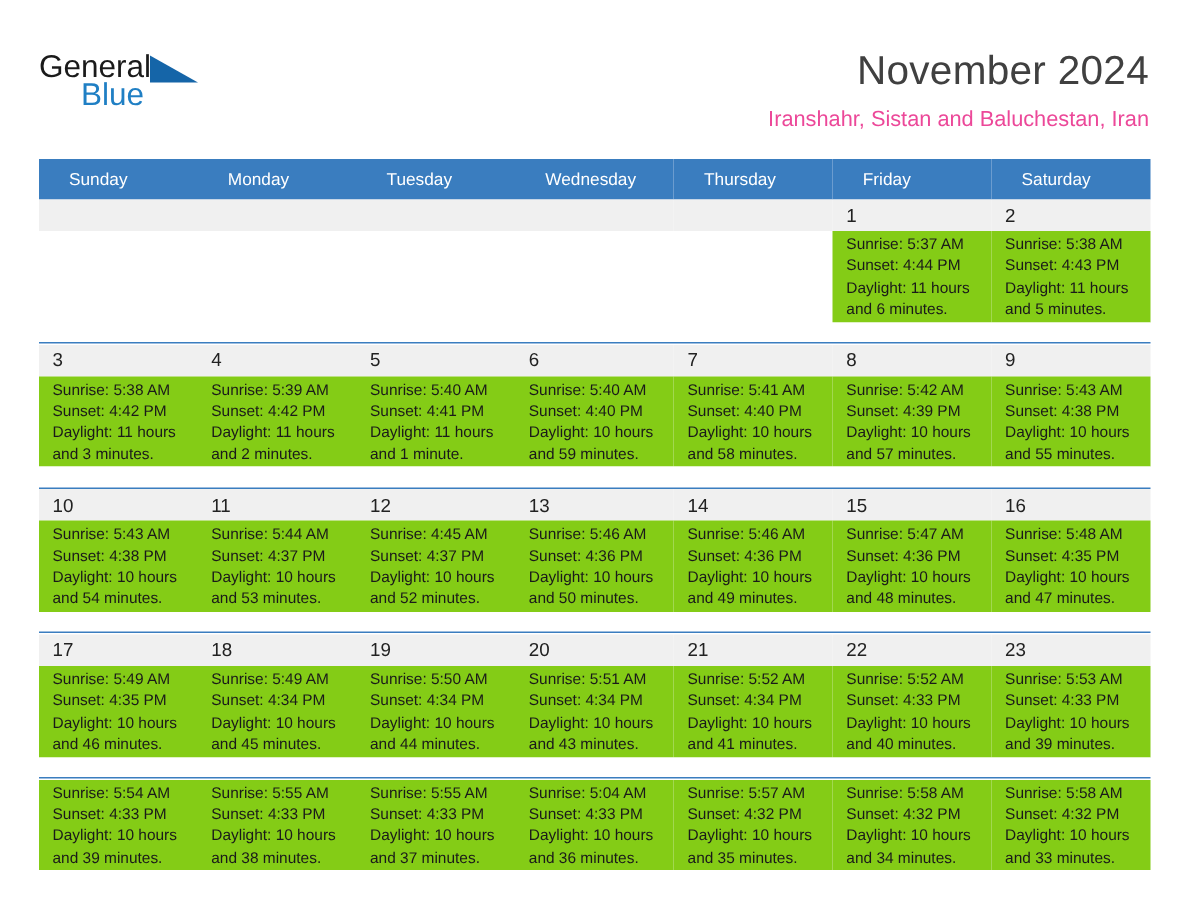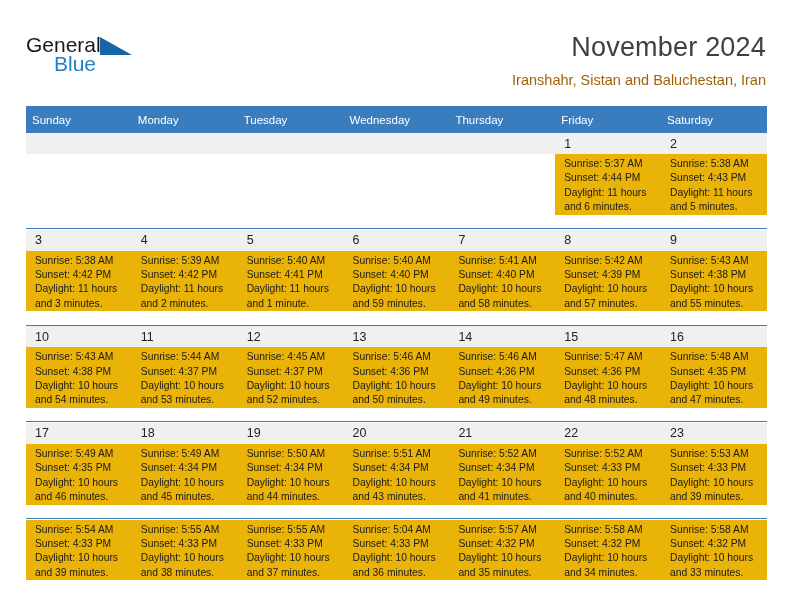--- a/index.html
+++ b/index.html
@@ -73,21 +73,21 @@
   }
   .cal-title {
     font-size: 27px;
     font-weight: normal;
     color: #404040;
     line-height: 34px;
     letter-spacing: 0.2px;
   }
   .cal-subtitle {
     font-size: 14.5px;
-    color: #a16207;
+    color: #ec4899;
     line-height: 20px;
     margin-top: 6px;
   }
 
   
   .calendar {
     position: absolute;
     left: 26px;
     top: 106px;
     width: 741px;
@@ -96,36 +96,36 @@
     border-collapse: collapse;
     width: 741px;
     table-layout: fixed;
   }
   table.cal th {
     background: #3a7dbf;
     color: #ffffff;
     font-size: 11.5px;
     font-weight: normal;
     text-align: left;
-    padding: 5px 0 5px 6px;
+    padding: 5px 0 5px 20px;
     height: 17px;
     vertical-align: middle;
     border: none;
   }
   .daynum-row td {
     background: #f0f0f0;
     font-size: 12.5px;
     color: #222222;
     padding: 2px 0 2px 9px;
     height: 17px;
     vertical-align: middle;
     border: none;
   }
   .info-row td {
-    background: #eab308;
+    background: #84cc16;
     font-size: 10.3px;
     color: #1a1a1a;
     padding: 3px 10px 0 9px;
     vertical-align: top;
     border: none;
     line-height: 14.4px;
   }
   .week-sep td {
     padding: 0;
     height: 2px;

